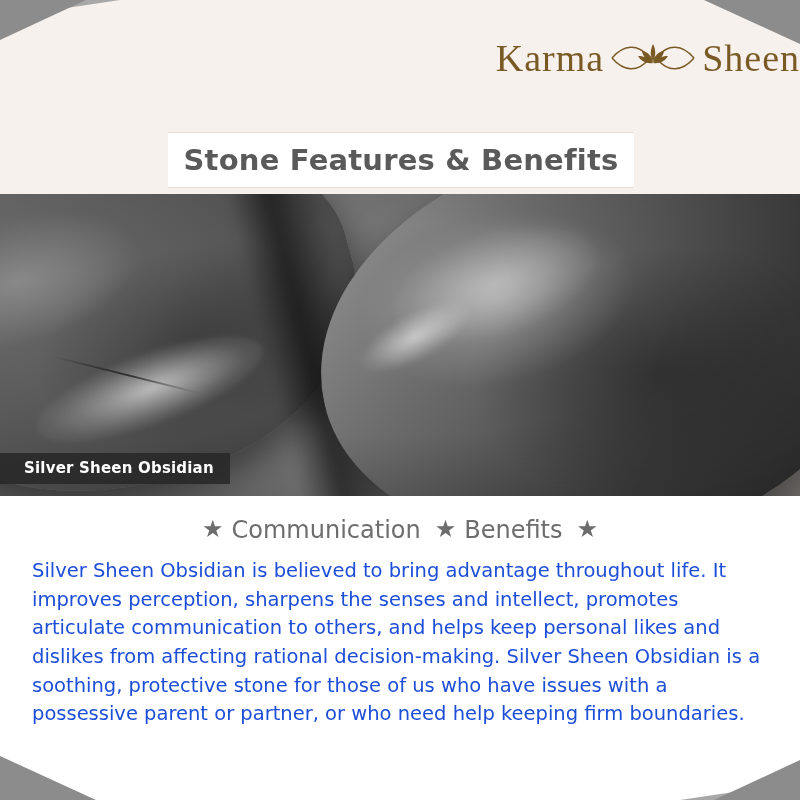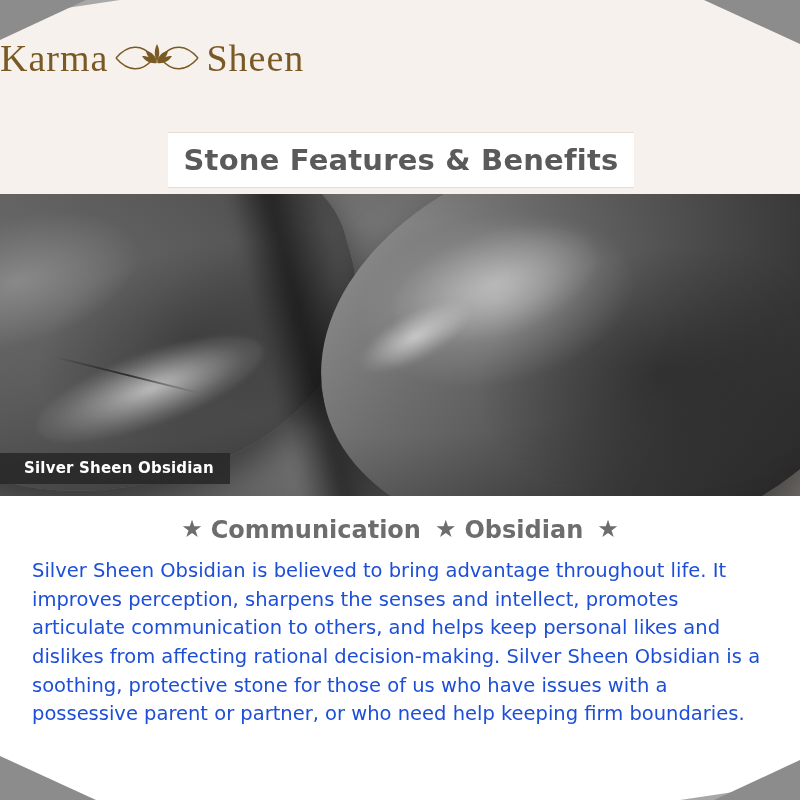--- a/index.html
+++ b/index.html
@@ -67,21 +67,21 @@
     width: 800px;
     height: 126px;
     background: #f6f1ec;
     z-index: 10;
   }
   .brand-lockup {
     position: absolute;
     top: 36px;
     left: 0;
     width: 800px;
-    text-align: left;
+    text-align: right;
     z-index: 20;
   }
   .brand-inner {
     display: inline-flex;
     align-items: center;
     justify-content: center;
     gap: 6px;
   }
   .brand-word {
     font-family: "Liberation Serif", serif;
@@ -278,21 +278,21 @@
   }
   .star {
     color: #6d6d6d;
     font-size: 24px;
     line-height: 1;
     position: relative;
     top: -1px;
   }
   .benefit-label {
     font-family: "DejaVu Sans", sans-serif;
-    font-weight: bold;
+    font-weight: normal;
     font-size: 24px;
     color: #6d6d6d;
     white-space: nowrap;
   }
   .body-text {
     margin: 13px 32px 0 32px;
     font-family: "DejaVu Sans", sans-serif;
     font-size: 19.5px;
     line-height: 1.47;
     color: #1d4ed8;
@@ -349,21 +349,21 @@
   </div>
 
   <div class="content">
     <div class="benefits">
       <span class="benefit">
         <span class="star">★</span>
         <span class="benefit-label">Communication</span>
       </span>
       <span class="benefit">
         <span class="star">★</span>
-        <span class="benefit-label">Obsidian</span>
+        <span class="benefit-label">Benefits</span>
       </span>
       <span class="benefit">
         <span class="star">★</span>
       </span>
     </div>
     <p class="body-text">Silver Sheen Obsidian is believed to bring advantage throughout life. It improves perception, sharpens the senses and intellect, promotes articulate communication to others, and helps keep personal likes and dislikes from affecting rational decision-making. Silver Sheen Obsidian is a soothing, protective stone for those of us who have issues with a possessive parent or partner, or who need help keeping firm boundaries.</p>
   </div>
 
   <div class="corner corner-tl2"></div>
   <div class="corner corner-tl"></div>

